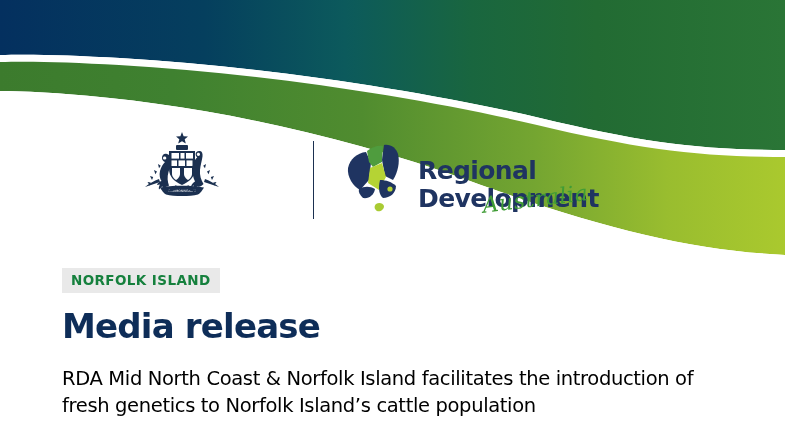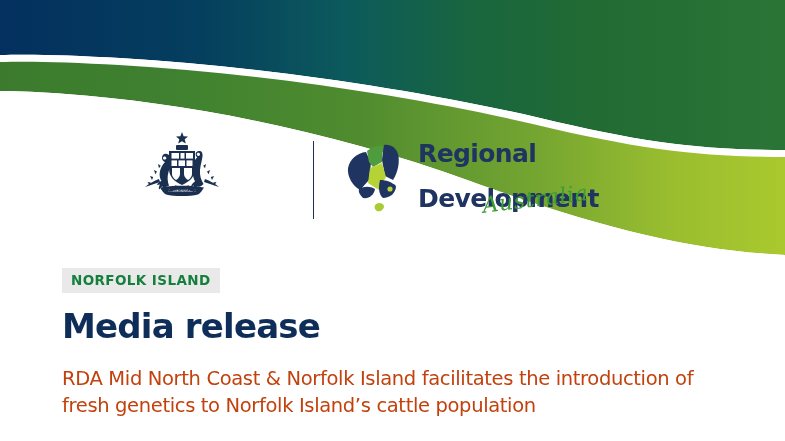--- a/index.html
+++ b/index.html
@@ -89,21 +89,21 @@
   }
   .rda-line {
     font-family: "DejaVu Sans", sans-serif;
     font-weight: bold;
     color: #1f3461;
     letter-spacing: -0.6px;
     line-height: 1;
   }
   #rda-regional {
     position: absolute;
-    left: 0; top: 3px;
+    left: 0; top: 20px;
     font-size: 25px;
   }
   #rda-development {
     position: absolute;
     left: 0; top: 28px;
     font-size: 25px;
     margin-top: 20px;
   }
   #rda-australia {
     position: absolute;
@@ -144,21 +144,21 @@
     color: #0e2d58;
     line-height: 1.05;
   }
   #subtitle {
     margin: 20px 0 0 0;
     font-family: "DejaVu Sans", sans-serif;
     font-weight: normal;
     font-size: 19.5px;
     line-height: 1.42;
     letter-spacing: -0.35px;
-    color: #c2410c;
+    color: #000000;
     max-width: 668px;
   }
 </style>
 </head>
 <body>
 
 <div id="banner">
   <svg width="785" height="262" viewBox="0 0 785 262" xmlns="http://www.w3.org/2000/svg">
     <defs>
       <linearGradient id="gTop" x1="0" y1="0" x2="1" y2="0">

